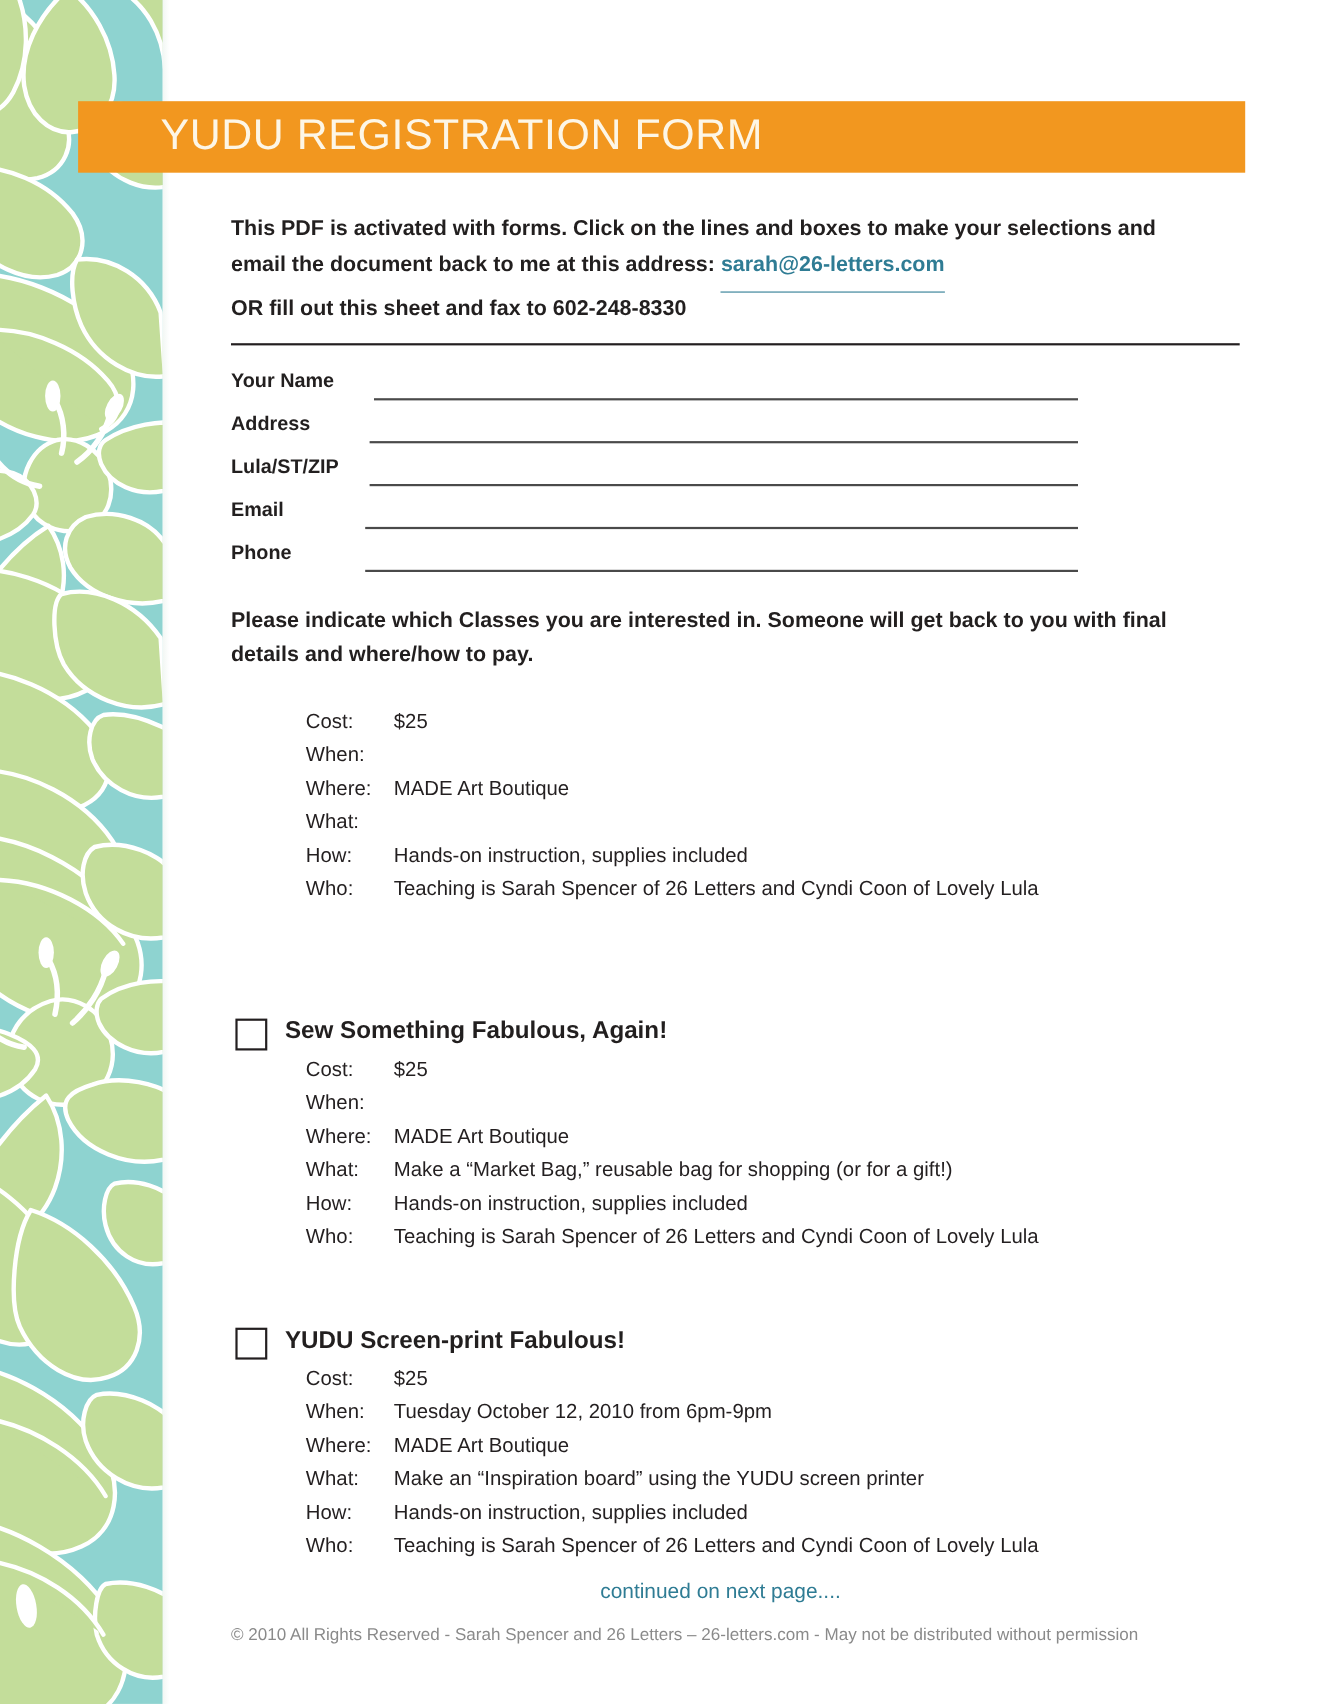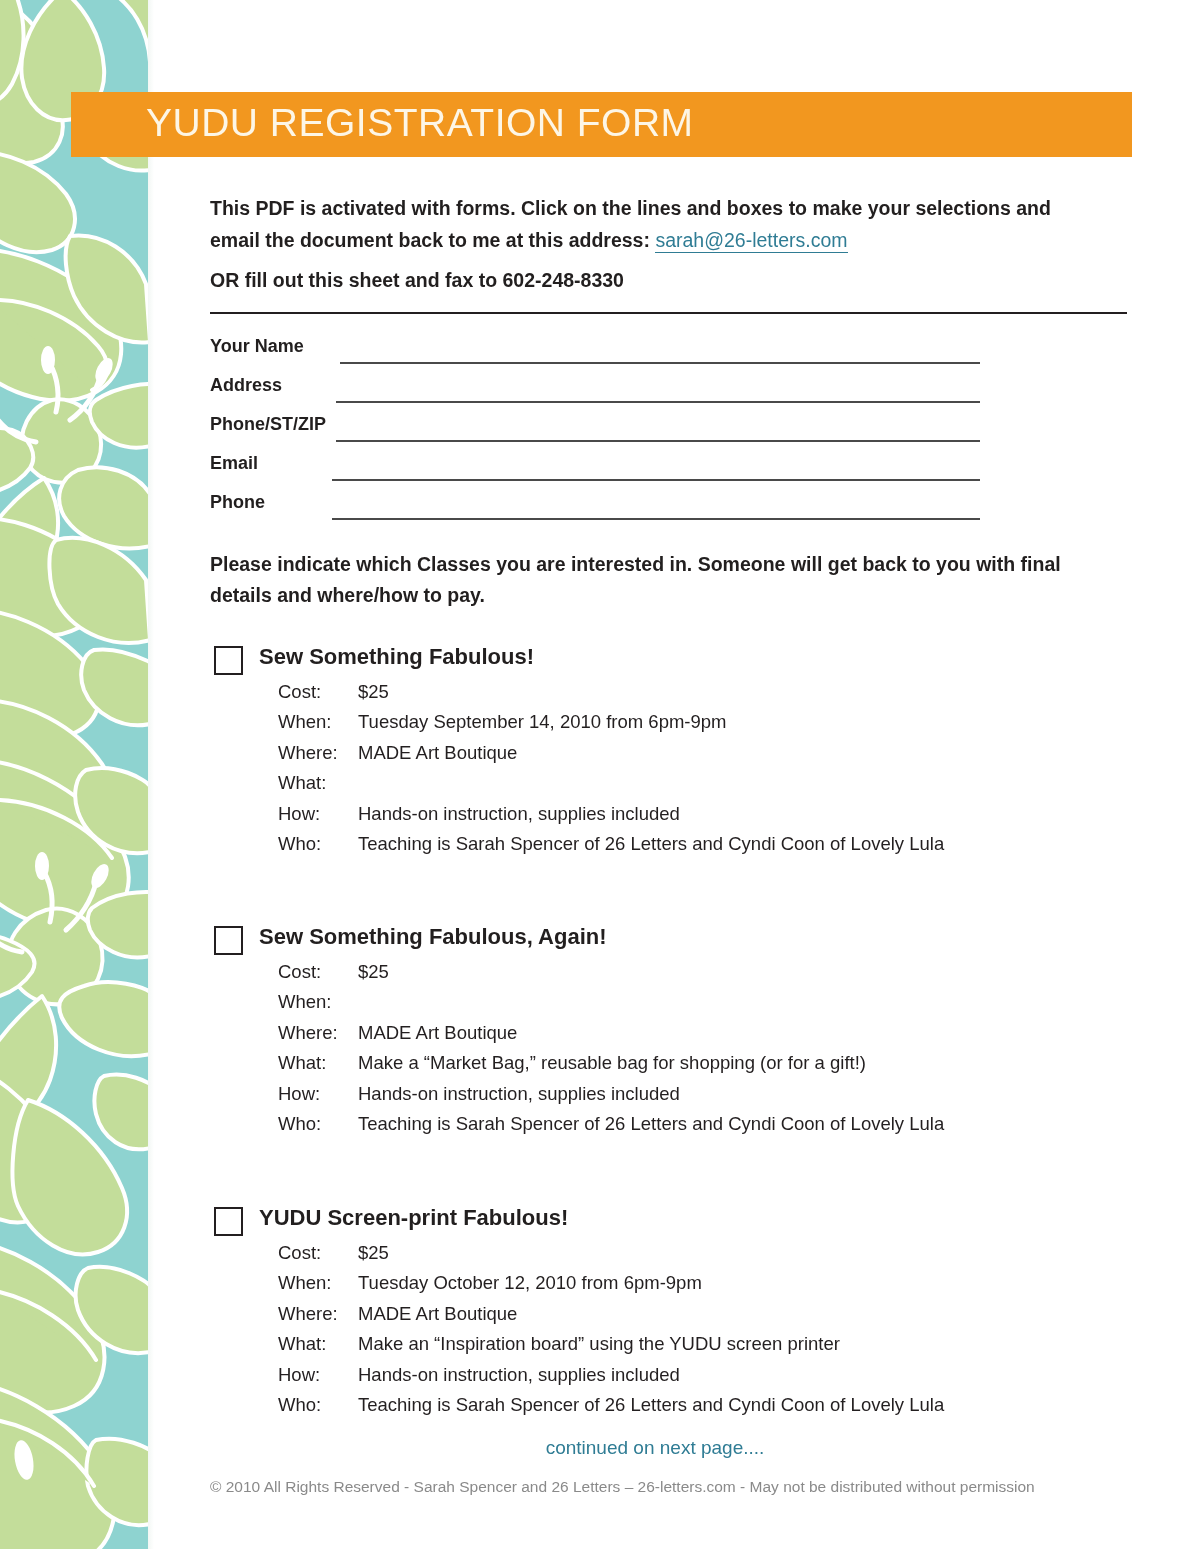--- a/index.html
+++ b/index.html
@@ -69,23 +69,23 @@
     top: 193px;
     left: 0;
     width: 860px;
     font-size: 19.5px;
     font-weight: bold;
     color: #221f1f;
     line-height: 1.62;
   }
   .intro .email-link {
     color: #2f7c94;
-    font-weight: normal;
+    font-weight: bold;
     border-bottom: 1.6px solid #2f7c94;
-    padding-bottom: 1px;
+    padding-bottom: 14px;
   }
 
   .fax-line {
     position: absolute;
     top: 269px;
     left: 0;
     font-size: 19.5px;
     font-weight: bold;
     color: #221f1f;
   }
@@ -288,48 +288,43 @@
   <div id="form-fields">
     <div class="field-row">
       <span class="field-label">Your Name</span>
       <span class="field-line" style="left:130px;width:640px;"></span>
     </div>
     <div class="field-row">
       <span class="field-label">Address</span>
       <span class="field-line" style="left:126px;width:644px;"></span>
     </div>
     <div class="field-row">
-      <span class="field-label">Phone/ST/ZIP</span>
+      <span class="field-label">Lula/ST/ZIP</span>
       <span class="field-line" style="left:126px;width:644px;"></span>
     </div>
     <div class="field-row">
       <span class="field-label">Email</span>
       <span class="field-line" style="left:122px;width:648px;"></span>
     </div>
     <div class="field-row">
       <span class="field-label">Phone</span>
       <span class="field-line" style="left:122px;width:648px;"></span>
     </div>
   </div>
 
   <div class="instruction">Please indicate which Classes you are interested in. Someone will get back to you with final details and where/how to pay.</div>
 
   <div class="class-block b0">
-    <div class="class-head">
-      <span class="checkbox"></span>
-      <span class="class-title">Sew Something Fabulous!</span>
-    </div>
     <div class="detail-rows">
       <div class="detail-row">
         <span class="detail-key">Cost:</span>
         <span class="detail-val">$25</span>
       </div>
       <div class="detail-row">
         <span class="detail-key">When:</span>
-        <span class="detail-val">Tuesday September 14, 2010 from 6pm-9pm</span>
       </div>
       <div class="detail-row">
         <span class="detail-key">Where:</span>
         <span class="detail-val">MADE Art Boutique</span>
       </div>
       <div class="detail-row">
         <span class="detail-key">What:</span>
       </div>
       <div class="detail-row">
         <span class="detail-key">How:</span>

